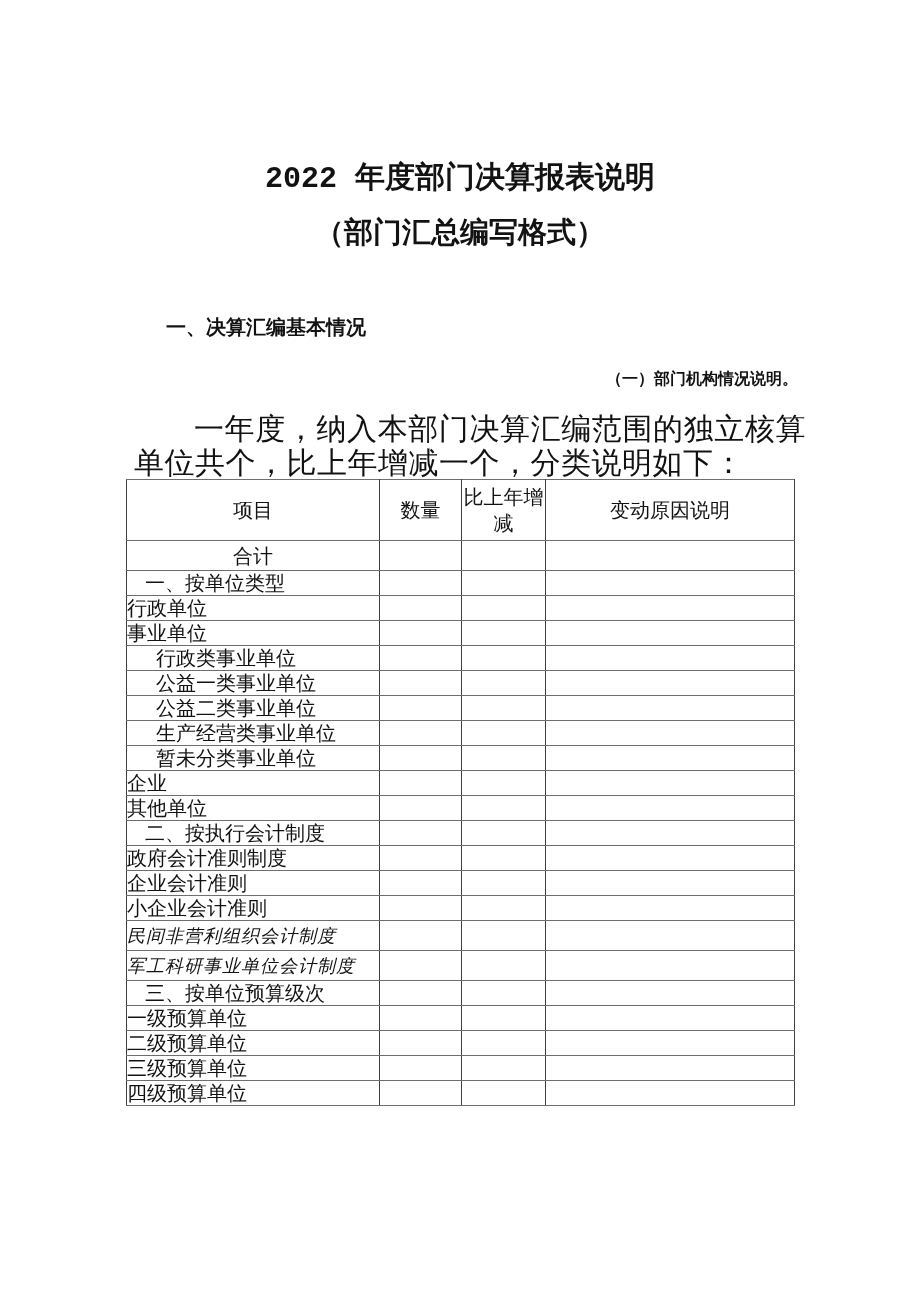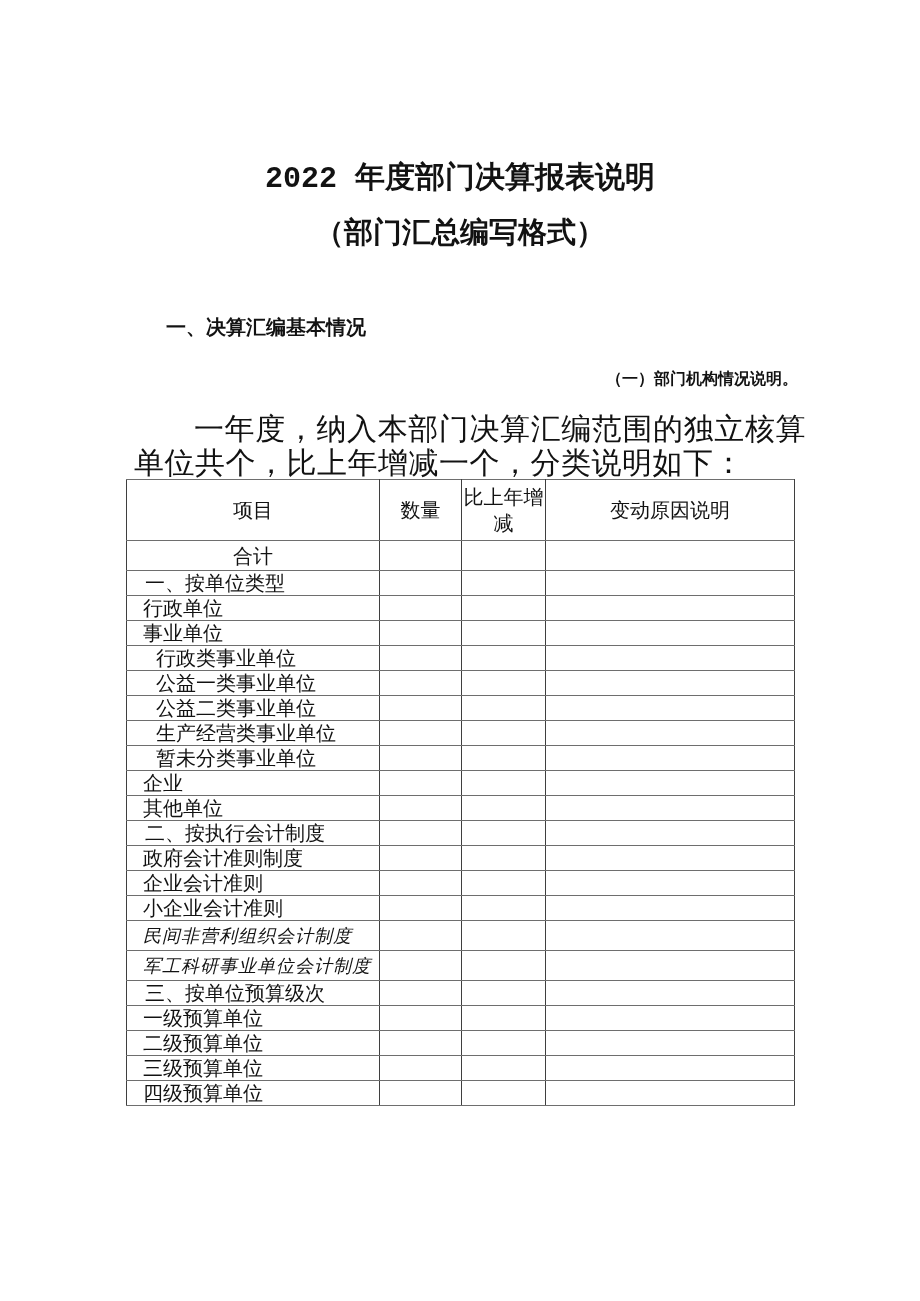--- a/index.html
+++ b/index.html
@@ -90,21 +90,21 @@
   }
   .acct-table tbody tr { height: 25px; }
   .acct-table tbody tr.row-total { height: 30px; }
   .acct-table tbody tr.row-kaiti { height: 30px; }
   .acct-table td.item {
     text-align: left;
     line-height: 22px;
     white-space: nowrap;
   }
   .acct-table td.item.indent0 { padding-left: 18px; }
-  .acct-table td.item.indent1 { padding-left: 16px; }
+  .acct-table td.item.indent1 { }
   .acct-table td.item.indent2 { padding-left: 29px; }
   .acct-table td.item.center { text-align: center; padding-left: 0; }
   .acct-table td.item.kaiti {
     font-style: italic;
     font-size: 18px;
     letter-spacing: 1px;
   }
 </style>
 </head>
 <body>

